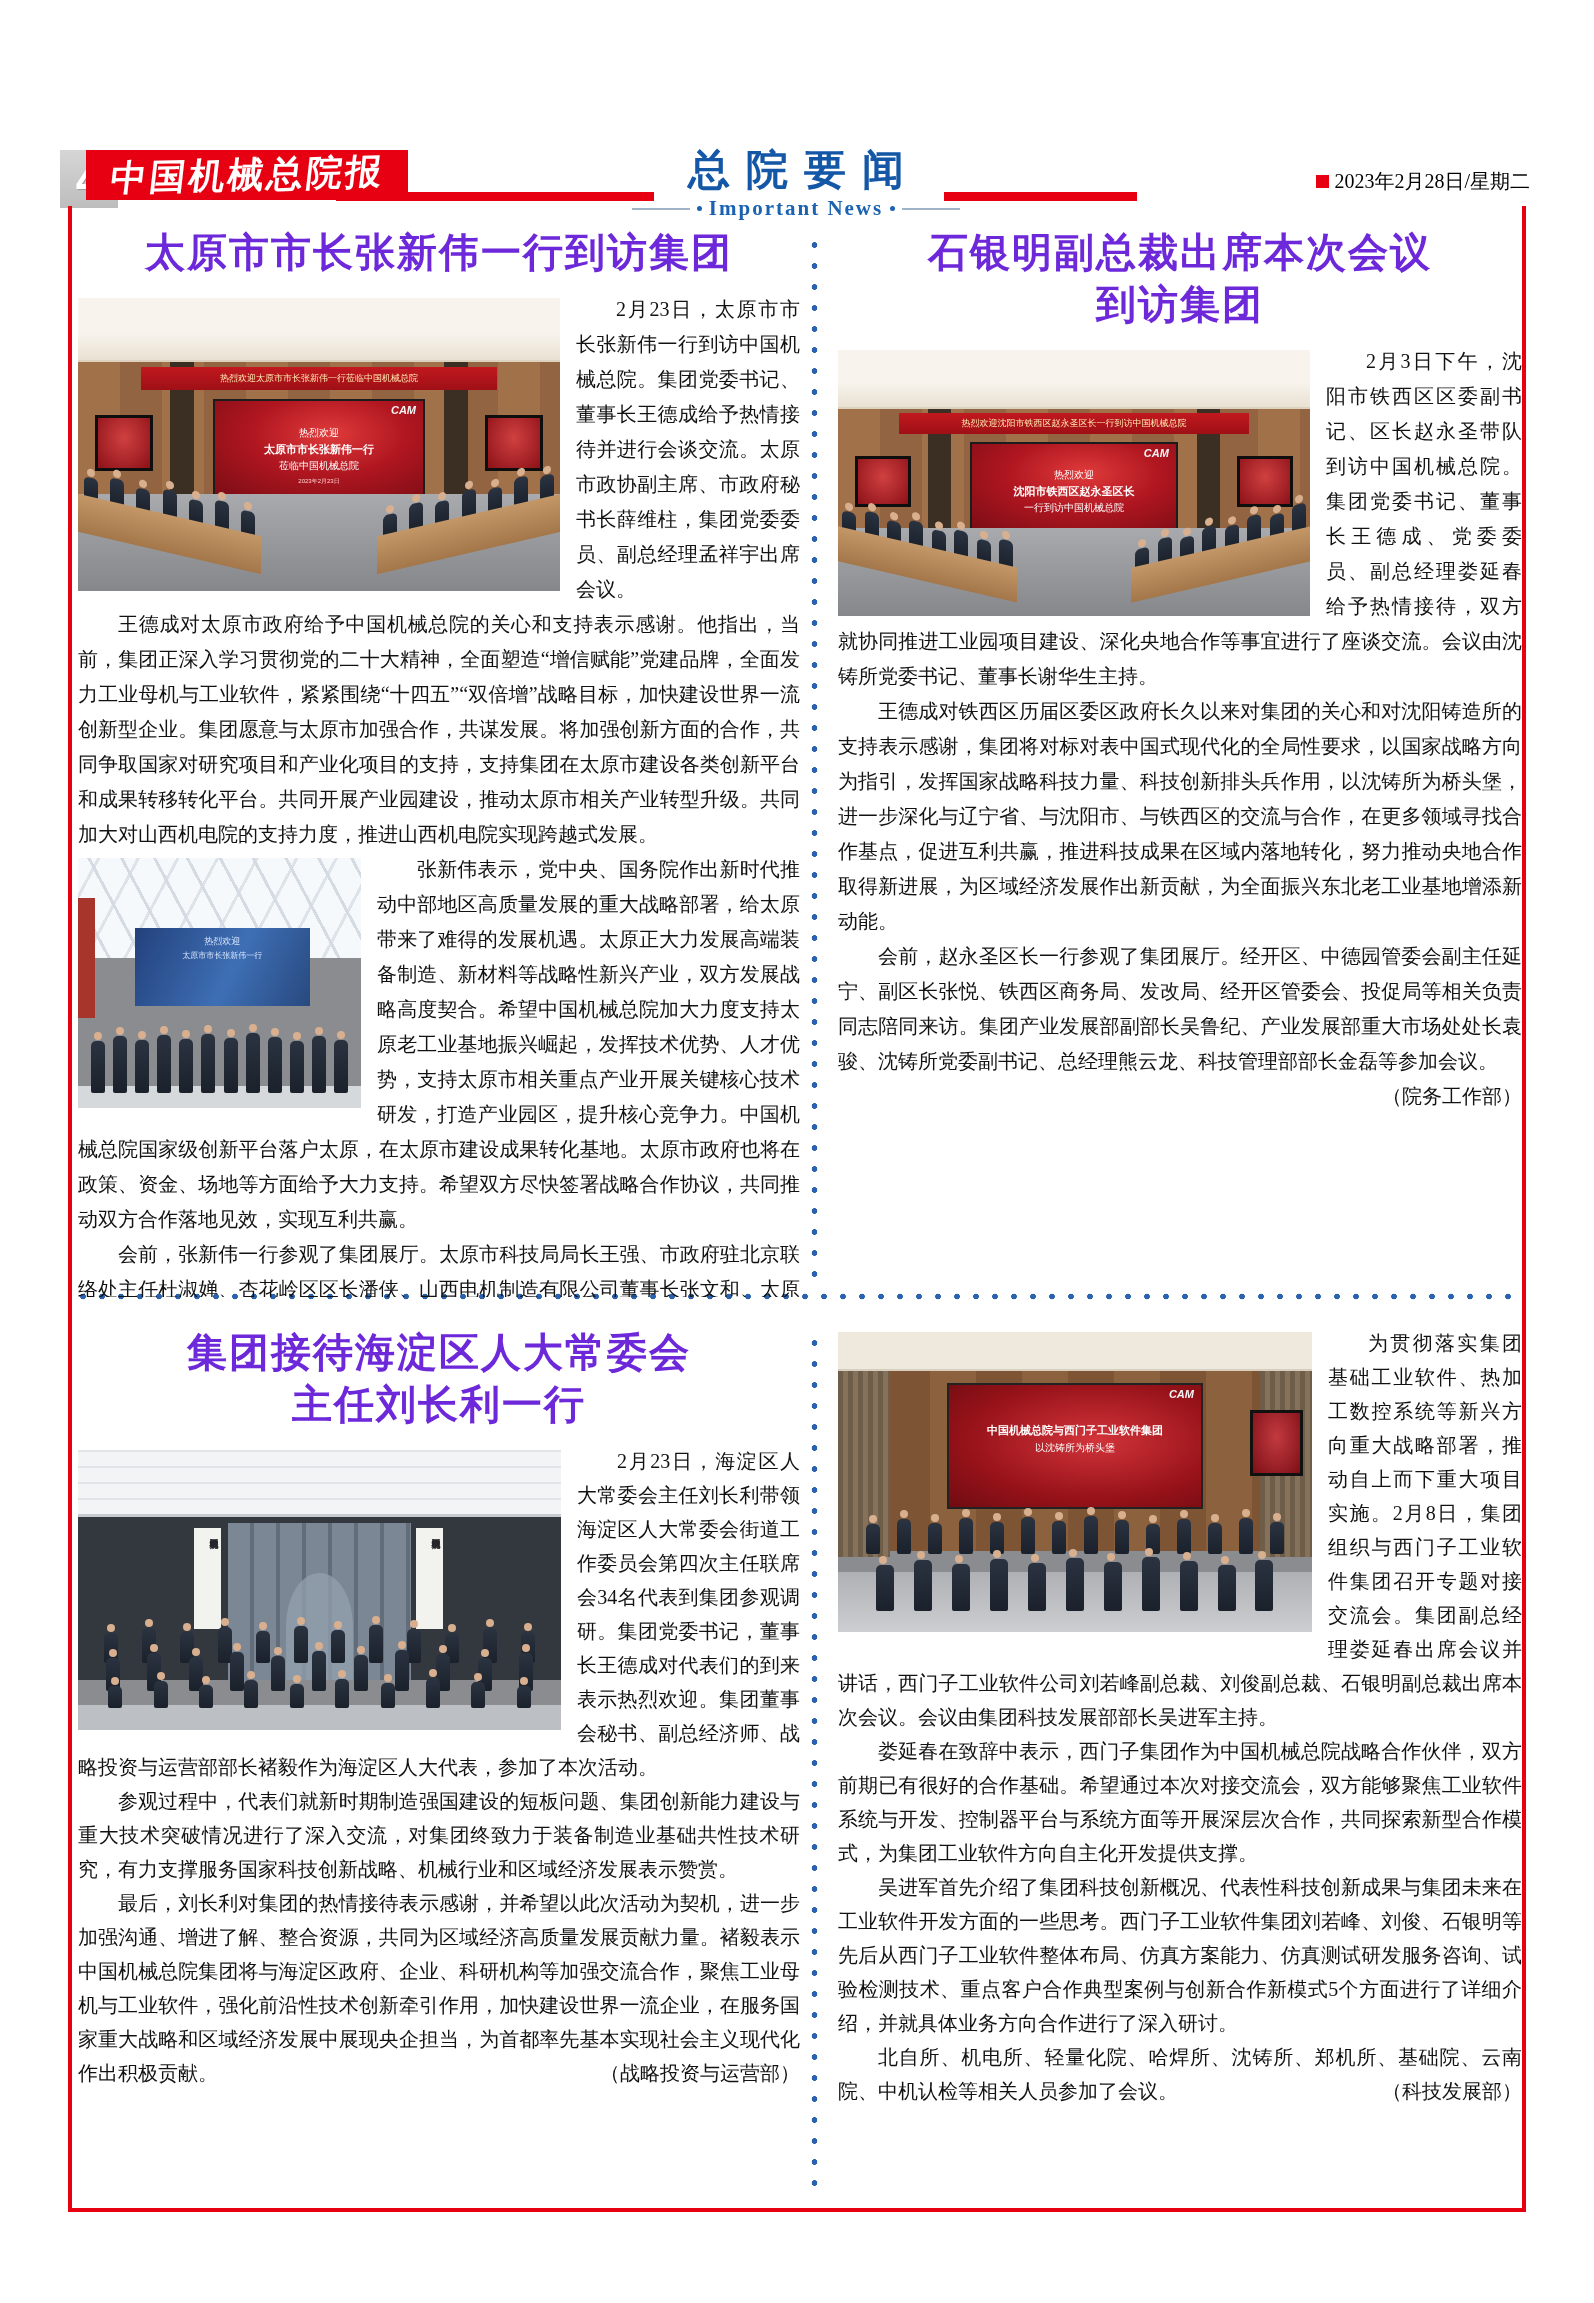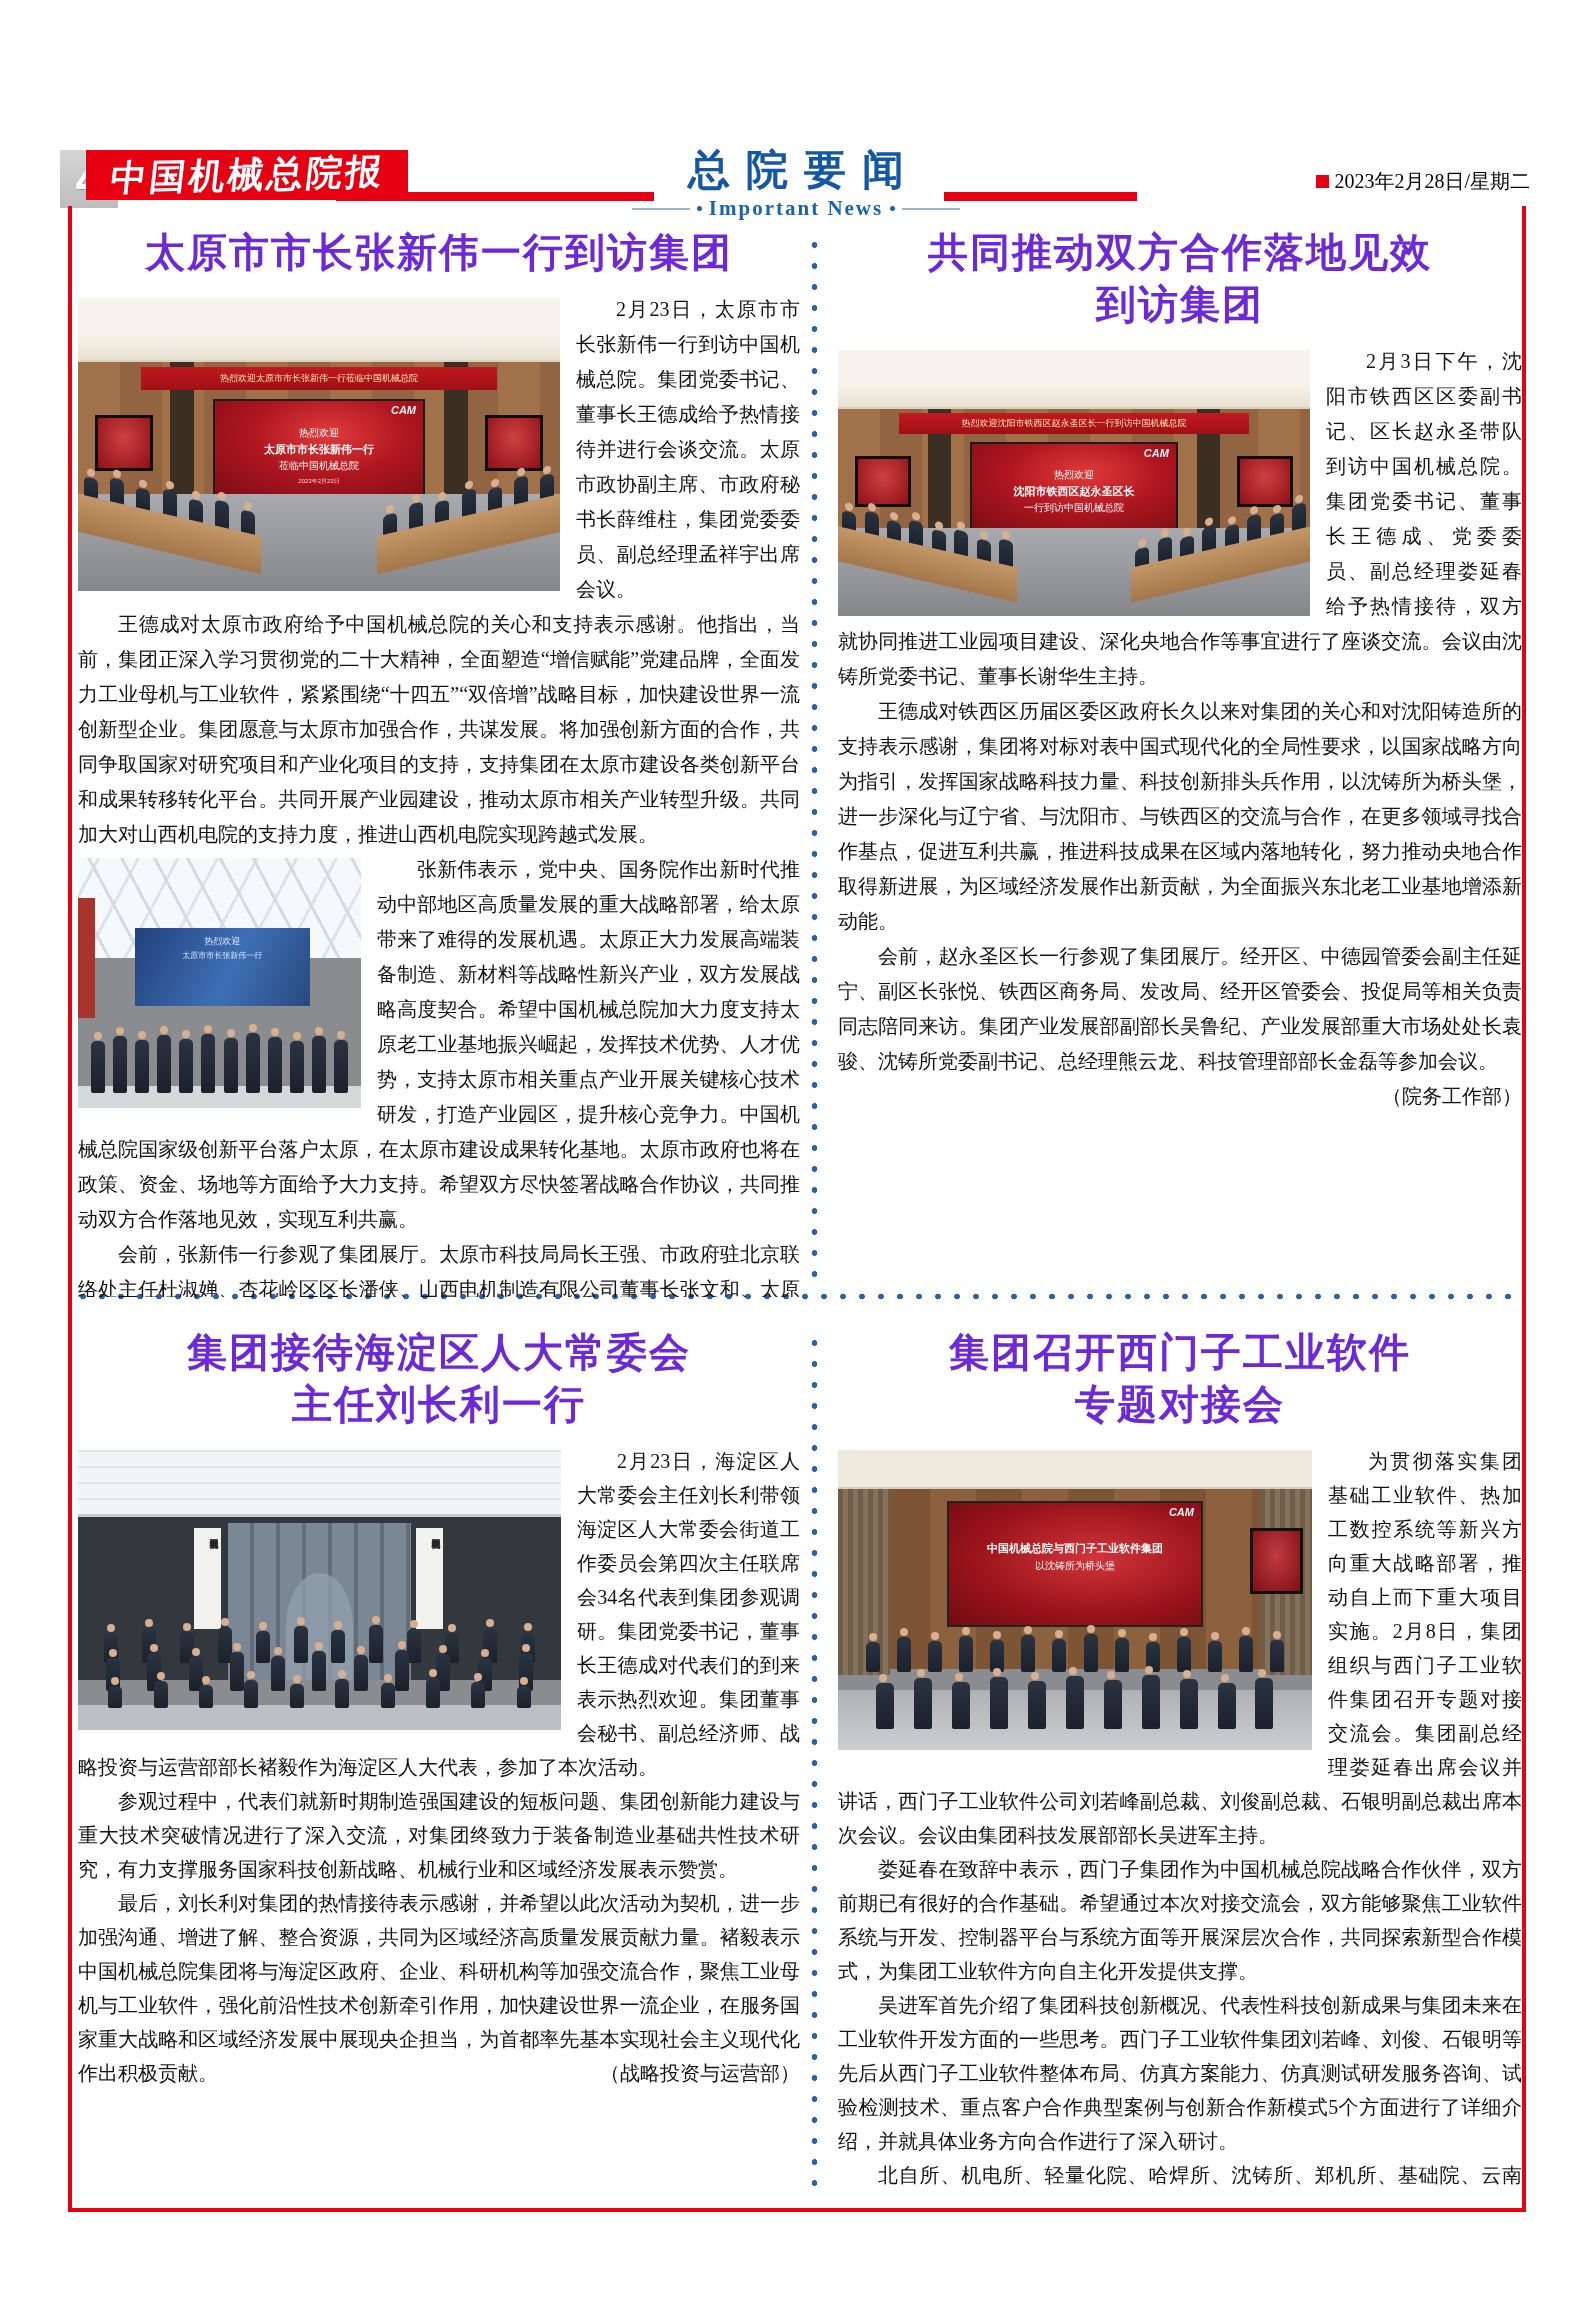--- a/index.html
+++ b/index.html
@@ -260,21 +260,21 @@
           <div class="person" style="height: 53px;"></div>
         </div>
     </div>
 
     <p><span>张新伟表示，党中央、国务院作出新时代推动中部地区高质量发展的重大战略部署，给太原带来了难得的发展机遇。太原正大力发展高端装备制造、新材料等战略性新兴产业，双方发展战略高度契合。希望中国机械总院加大力度支持太原老工业基地振兴崛起，发挥技术优势、人才优势，支持太原市相关重点产业开展关键核心技术研发，打造产业园区，提升核心竞争力。中国机械总院国家级创新平台落户太原，在太原市建设成果转化基地。太原市政府也将在政策、资金、场地等方面给予大力支持。希望双方尽快签署战略合作协议，共同推动双方合作落地见效，实现互利共赢。</span></p>
     <p><span>会前，张新伟一行参观了集团展厅。太原市科技局局长王强、市政府驻北京联络处主任杜淑婵、杏花岭区区长潘侠、山西电机制造有限公司董事长张文和、太原工具厂董事长冯亚军，集团产业发展部副部长吴鲁纪、重大市场处处长袁骏、科技发展部重大项目处处长张林、山西机电院党委书记、董事长赵屹涛、总经理吕迎玺等参加会议。</span></p>
   </div>
 
   <div class="art" id="a2">
     <h2>
-      <span class="tl">共同推动双方合作落地见效</span>
+      <span class="tl">石银明副总裁出席本次会议</span>
       <span class="tl">到访集团</span>
     </h2>
 
     <div class="ph" id="ph-c">
       <div class="cf-ceil"></div>
       <div class="cf-wall"></div>
       <div class="cf-col l"></div>
       <div class="cf-col r"></div>
       <div class="cf-banner">热烈欢迎沈阳市铁西区赵永圣区长一行到访中国机械总院</div>
       <div class="cf-screen">
@@ -375,24 +375,20 @@
           </div>
       </div>
     </div>
 
     <p><span>2月23日，海淀区人大常委会主任刘长利带领海淀区人大常委会街道工作委员会第四次主任联席会34名代表到集团参观调研。集团党委书记，董事长王德成对代表们的到来表示热烈欢迎。集团董事会秘书、副总经济师、战略投资与运营部部长褚毅作为海淀区人大代表，参加了本次活动。</span></p>
     <p><span>参观过程中，代表们就新时期制造强国建设的短板问题、集团创新能力建设与重大技术突破情况进行了深入交流，对集团终致力于装备制造业基础共性技术研究，有力支撑服务国家科技创新战略、机械行业和区域经济发展表示赞赏。</span></p>
     <p><span>最后，刘长利对集团的热情接待表示感谢，并希望以此次活动为契机，进一步加强沟通、增进了解、整合资源，共同为区域经济高质量发展贡献力量。褚毅表示中国机械总院集团将与海淀区政府、企业、科研机构等加强交流合作，聚焦工业母机与工业软件，强化前沿性技术创新牵引作用，加快建设世界一流企业，在服务国家重大战略和区域经济发展中展现央企担当，为首都率先基本实现社会主义现代化作出积极贡献。</span><span class="byline">（战略投资与运营部）</span></p>
   </div>
 
   <div class="art" id="a4">
-    <h2>
-      <span class="tl">集团召开西门子工业软件</span>
-      <span class="tl">专题对接会</span>
-    </h2>
 
     <div class="ph" id="ph-e">
       <div class="sm-ceil"></div>
       <div class="sm-wall"></div>
       <div class="sm-curtain l"></div>
       <div class="sm-curtain r"></div>
       <div class="sm-screen">
         <div class="cam-logo">CAM</div>
         <div class="ml1">中国机械总院与西门子工业软件集团</div>
         <div class="ml2">以沈铸所为桥头堡</div>

